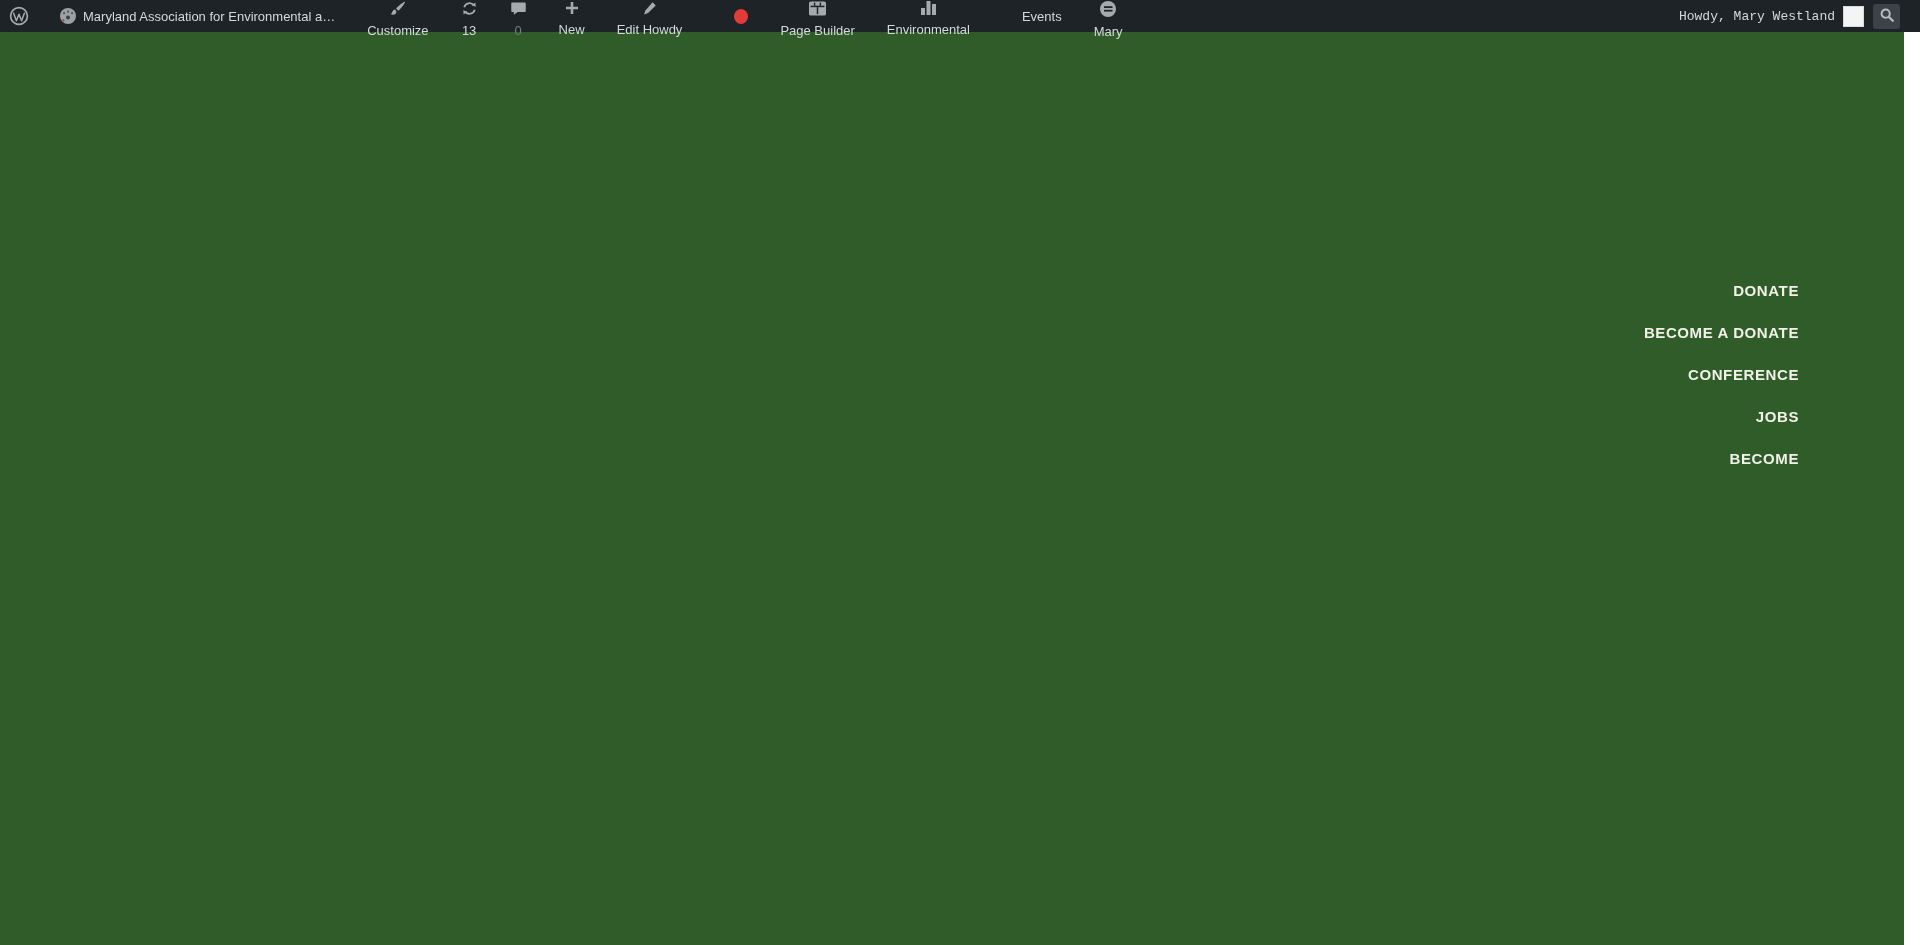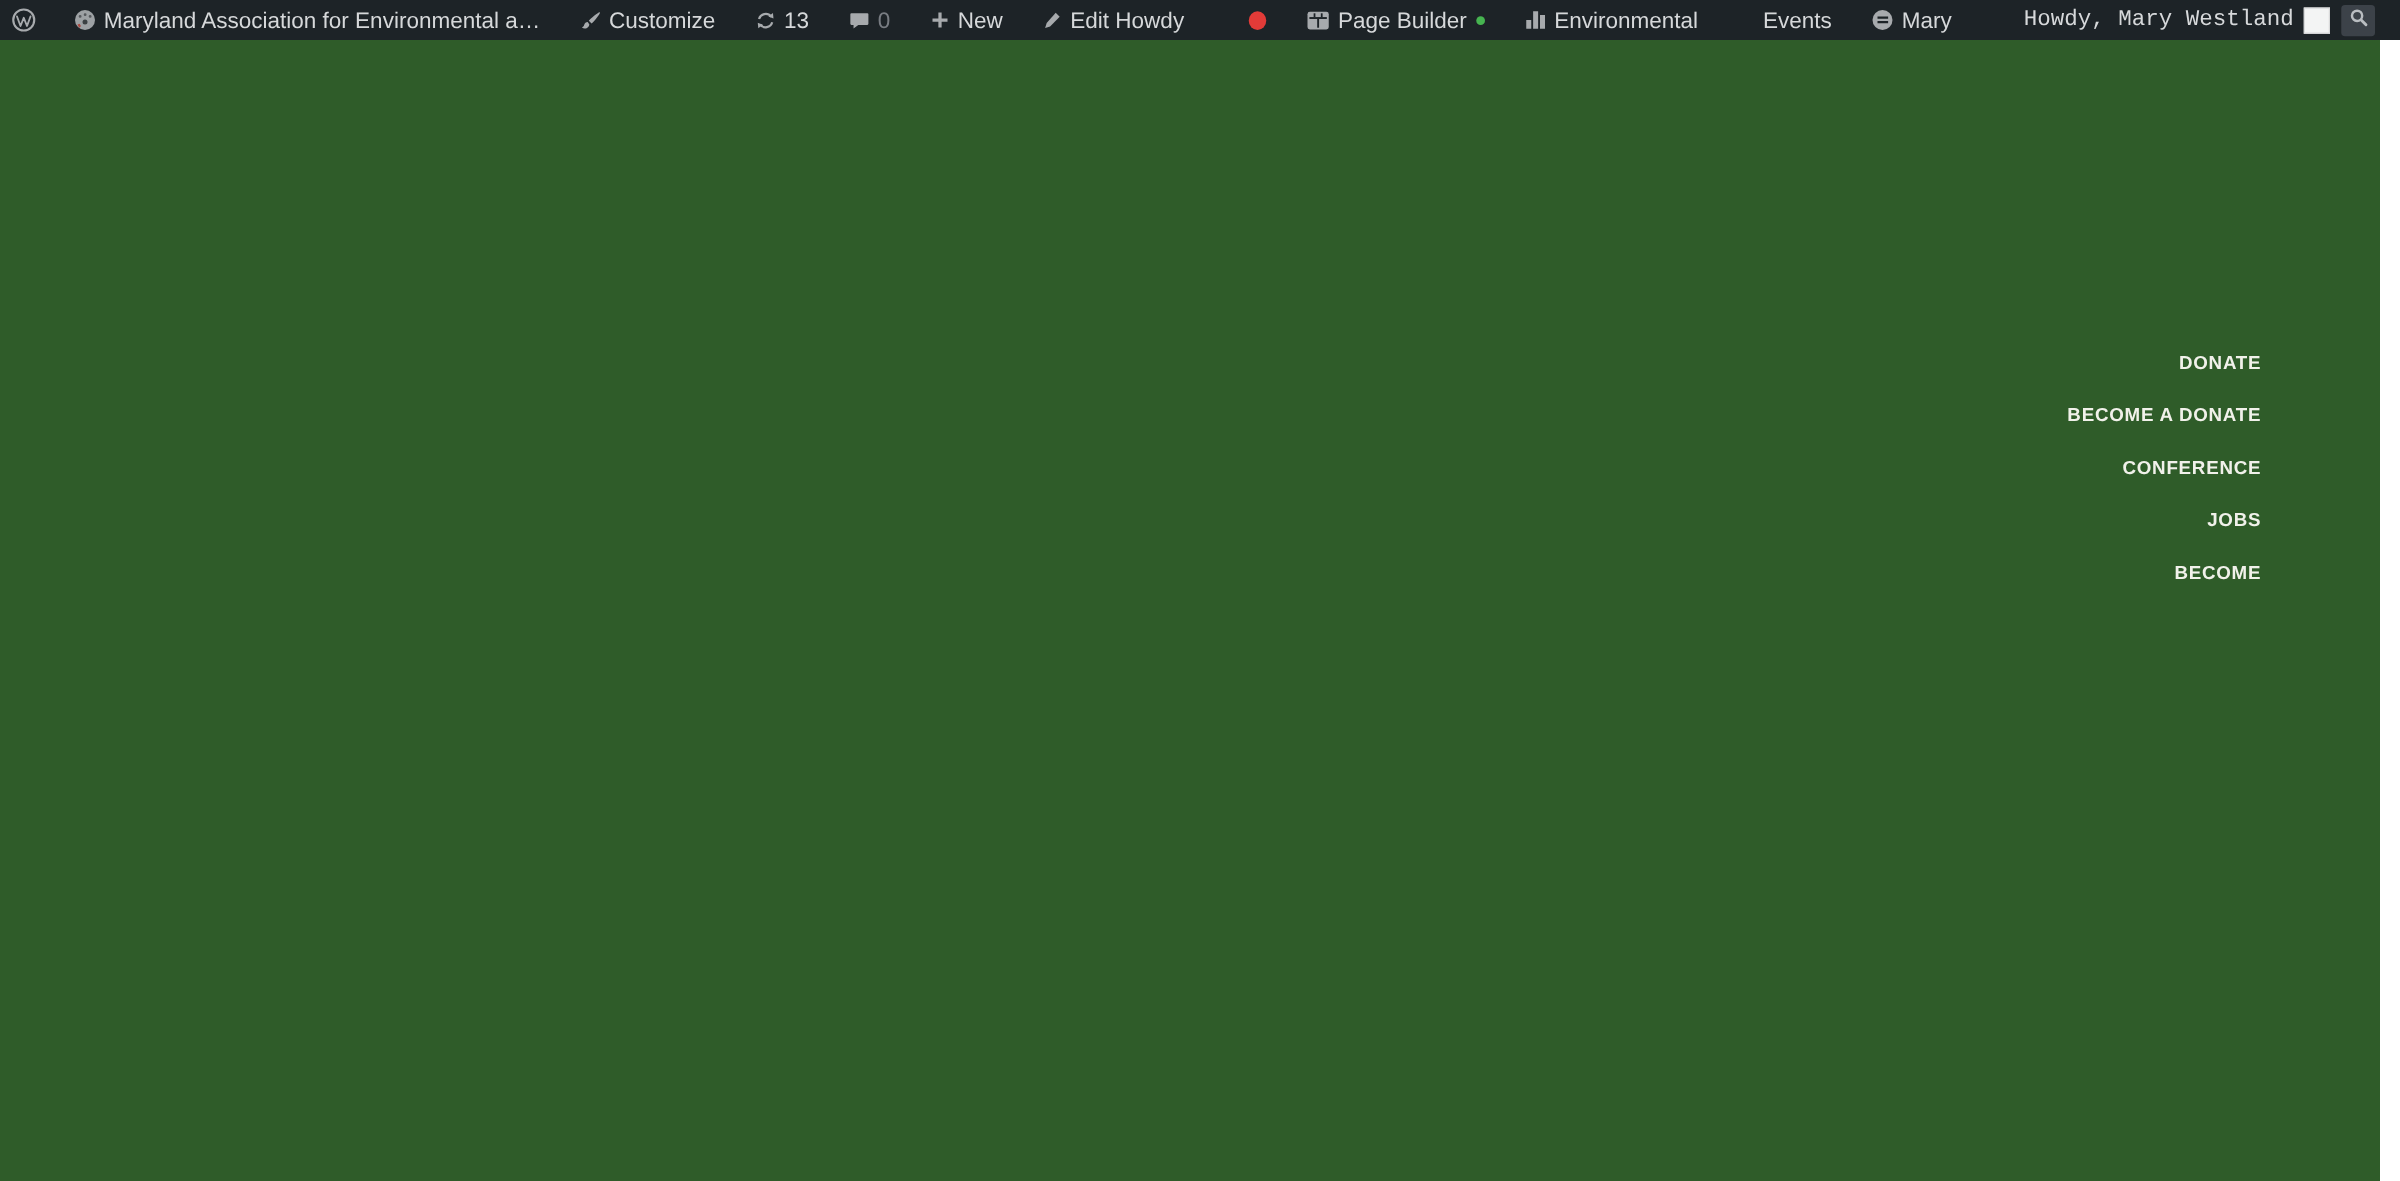--- a/index.html
+++ b/index.html
@@ -4,34 +4,34 @@
 <style>
   * { margin:0; padding:0; box-sizing:border-box; }
   html,body { width:1920px; height:945px; overflow:hidden; }
   body { font-family:"Liberation Sans", sans-serif; }
 
   .screen { position:relative; width:1920px; height:945px; background:#2f5c29; }
 
   
   .adminbar {
     position:absolute; top:0; left:0; width:1920px; height:32px;
-    background:#1d2327; color:#d6d8da; font-size:18px;
+    background:#1d2327; color:#d6d8da; font-size:13px;
     display:flex; align-items:center; justify-content:space-between;
     z-index:20; user-select:none;
   }
   .ab-left, .ab-right { display:flex; align-items:center; height:100%; }
   .ab-item {
     display:flex; align-items:center; gap:6px;
     height:100%; padding:0 9px; white-space:nowrap; cursor:pointer;
   }
   .ab-item svg { display:block; }
   .icon-stroke { stroke:#a7aaad; fill:none; }
   .icon-fill   { fill:#a7aaad; }
   .count-dim { color:#787c82; }
-  .gap-md { margin-left:14px; }
+  .gap-md { margin-left:14px;flex-direction:column; }
   .gap-xl { margin-left:34px;text-align:right; }
 
   .record-dot {
     width:14px; height:15px; border-radius:50%;
     background:#e23b38; display:inline-block;
   }
   .status-dot {
     width:7px; height:7px; border-radius:50%;
     background:#46b450; display:inline-block; margin-left:2px;
   }
@@ -46,21 +46,21 @@
     background:#3c4249; display:flex; align-items:center; justify-content:center;
     cursor:pointer;
   }
 
   
   .page {
     position:absolute; top:32px; left:0; width:1904px; height:913px;
     background:#2f5c29;
   }
   .site-menu {
-    position:absolute; top:238px; right:95px;
+    position:absolute; top:238px; right:105px;
     display:flex; flex-direction:column; align-items:flex-end;
   }
   .menu-item {
     display:block; height:42px; line-height:42px;
     color:#f1f1ea; font-size:15px; font-weight:bold;
     letter-spacing:0.6px; text-decoration:none; text-align:right;
     cursor:pointer;
   }
 
   

